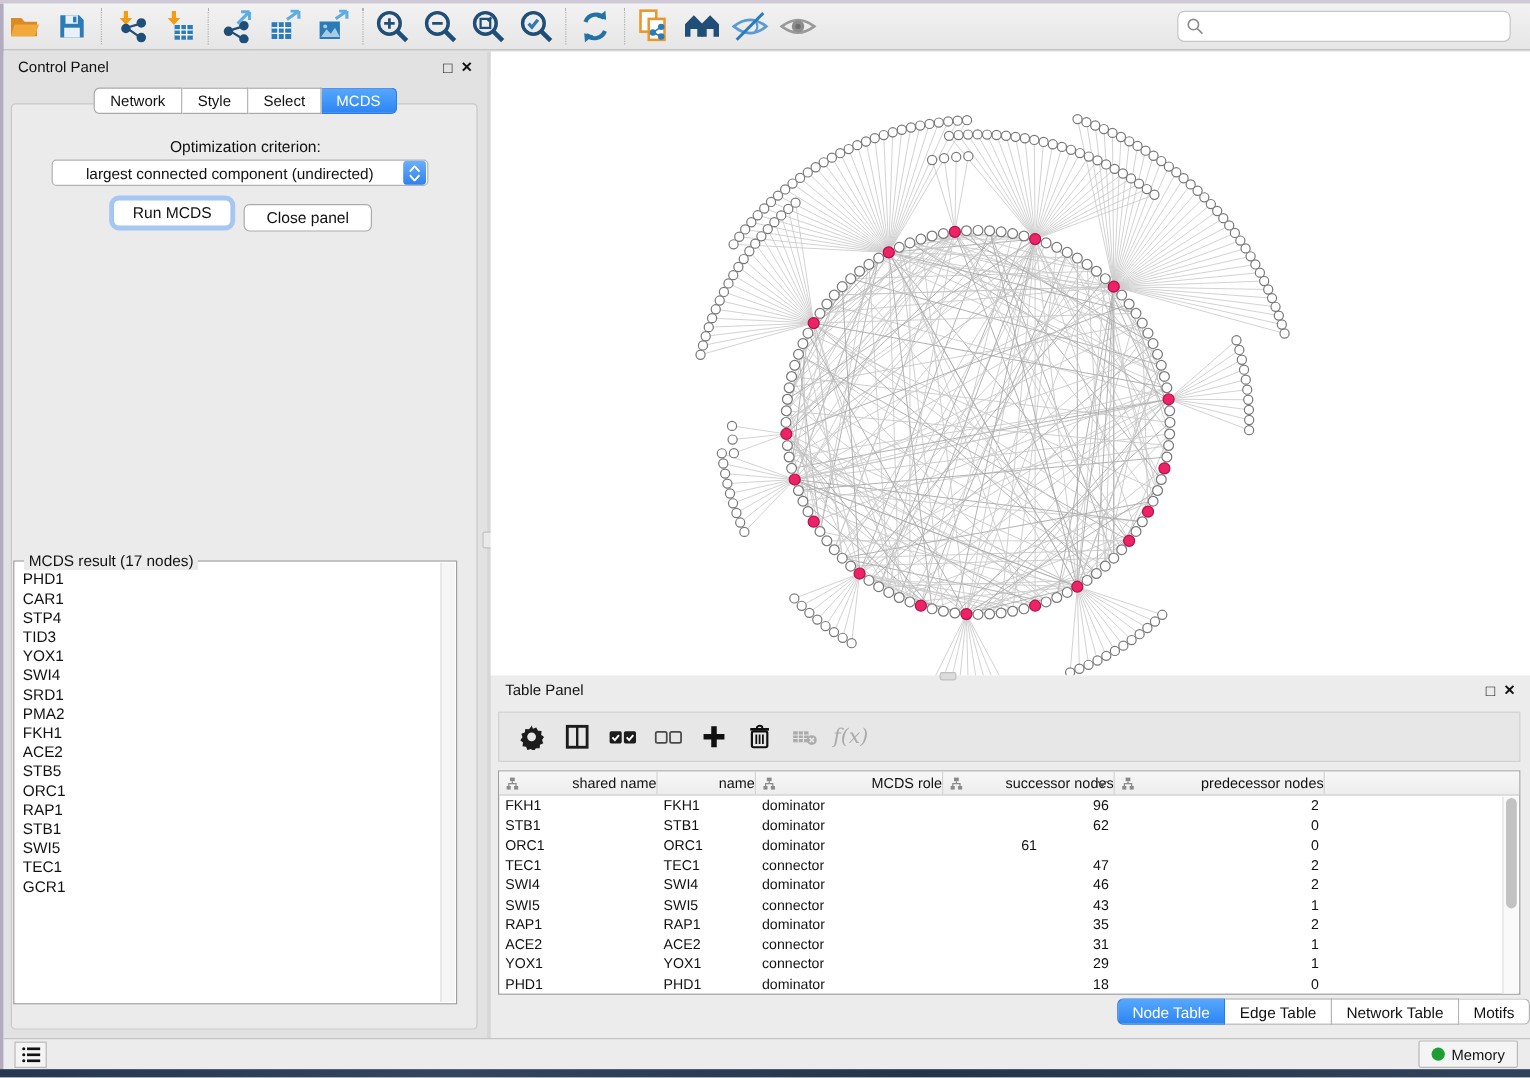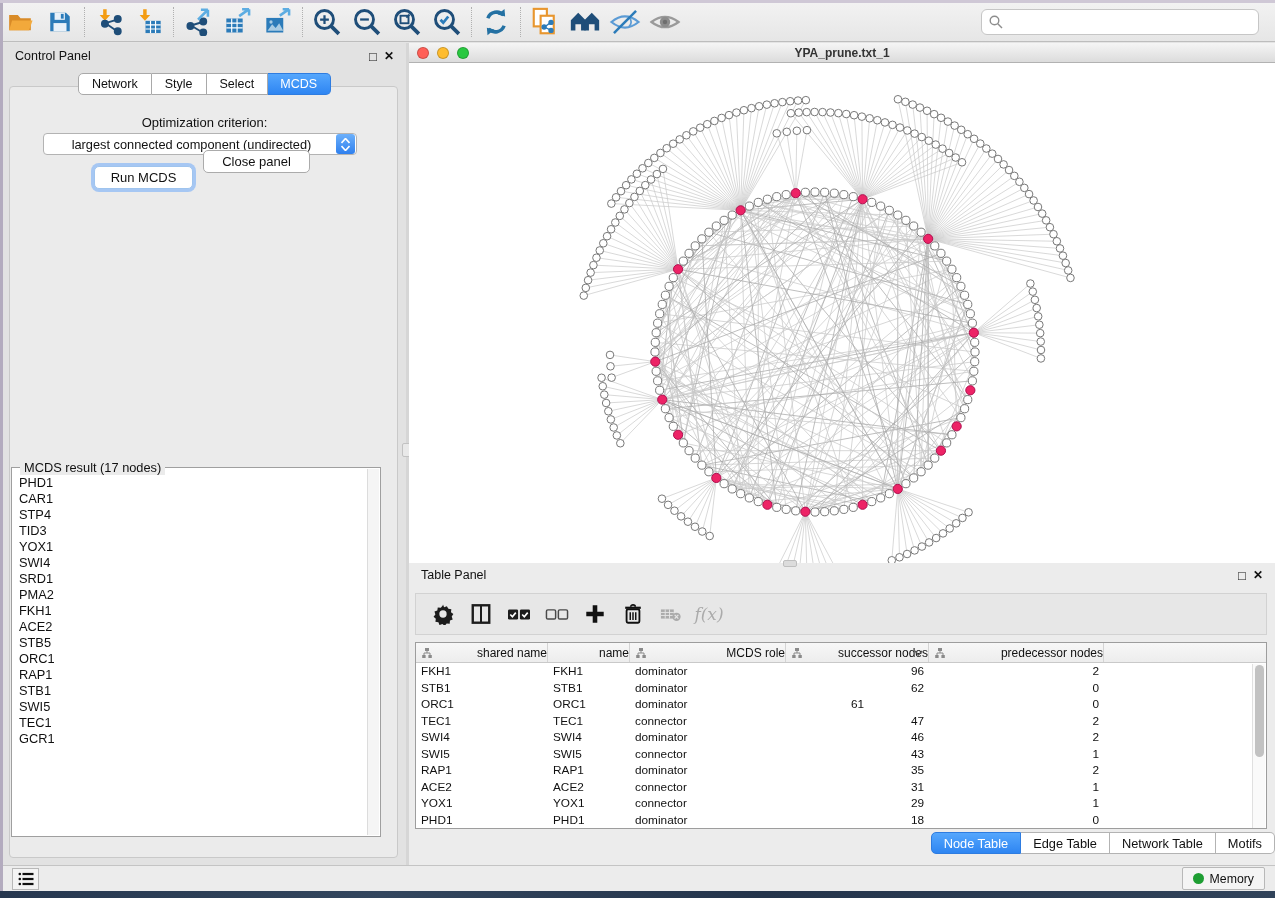--- a/index.html
+++ b/index.html
@@ -31,21 +31,21 @@
   .cp-tab { height:22px; padding:0 13px; background:#fff; border:1px solid #a9a9a9; border-left:none; font-size:12.5px; display:flex; align-items:center; cursor:pointer; color:#111; }
   .cp-tab:first-child { border-left:1px solid #a9a9a9; border-radius:5px 0 0 5px; }
   .cp-tab:last-child { border-radius:0 5px 5px 0;padding-left:12px; }
   .cp-tab.active { background:linear-gradient(#55a7fd,#2e85f2); border-color:#2e7ce0; color:#fff; }
   #opt-label { position:absolute; left:0; top:72px; width:100%; text-align:center; font-size:13px; color:#111; }
   #criterion-select { position:absolute; left:40px; top:90px; width:314px; height:22px; background:#fff; border:1px solid #b3b3b3; border-radius:4px; display:flex; align-items:center; cursor:pointer; }
   #criterion-text { flex:1; text-align:center; font-size:12.8px; color:#111; padding-left:4px; white-space:nowrap; }
   #criterion-stepper { width:19px; height:20px; margin:0 1px; border-radius:3px; background:linear-gradient(#6cb0fb,#2f80ee); display:flex; flex-direction:column; align-items:center; justify-content:center; gap:1px; }
   #criterion-stepper svg { display:block; }
   #run-mcds-btn { position:absolute; left:91px; top:123px; width:99px; height:23px; background:#fff; border:1px solid #9fc4ee; border-radius:5px; font-size:13px; cursor:pointer; box-shadow:0 0 0 3px rgba(110,170,250,.55); color:#111; }
-  #close-panel-btn { position:absolute; left:200px; top:107px; width:107px; height:23px; background:#fff; border:1px solid #ababab; border-radius:5px; font-size:13px; cursor:pointer; color:#111; }
+  #close-panel-btn { position:absolute; left:200px; top:127px; width:107px; height:23px; background:#fff; border:1px solid #ababab; border-radius:5px; font-size:13px; cursor:pointer; color:#111; }
   #mcds-groupbox { position:absolute; left:8px; top:424px; width:370px; height:370px; border:1px solid #9f9f9f; background:#fff; }
   #mcds-legend { position:absolute; left:8px; top:-8px; background:#ebebeb; padding:0 4px; font-size:12.8px; color:#111; }
   #mcds-list { position:absolute; left:1px; top:3px; width:352px; height:362px; overflow:hidden; padding:4px 0 0 6px; }
   .mcds-item { font-size:12.8px; line-height:16px; color:#111; }
   #mcds-scroll { position:absolute; right:1px; top:1px; width:12px; height:366px; background:#f5f5f5; border-left:1px solid #dcdcdc; }
 
   
   #v-splitter { position:absolute; left:406px; top:43px; width:3px; height:822px; background:#d6d6d6; cursor:col-resize; }
   #v-handle { position:absolute; left:-4px; top:400px; width:10px; height:14px; background:#e9e9e9; border:1px solid #c2c2c2; border-radius:2px; }
   #h-handle { position:absolute; left:374px; top:-3px; width:14px; height:7px; background:#dcdcdc; border:1px solid #bfbfbf; border-radius:2px; cursor:row-resize; }
@@ -295,26 +295,20 @@
       </div>
     <div id="mcds-scroll"></div>
   </div>
 </div>
 
 <div id="v-splitter">
   <div id="v-handle"></div>
 </div>
 
 <div id="network-panel">
-  <div id="net-titlebar">
-    <button class="traffic" id="tl-red"></button>
-    <button class="traffic" id="tl-yellow"></button>
-    <button class="traffic" id="tl-green"></button>
-    <span id="net-title">YPA_prune.txt_1</span>
-  </div>
   <div id="net-canvas">
     <svg id="network-svg" width="866" height="500" viewBox="0 0 866 500">
         <g>
           <line x1="564.8334198556886" y1="269.71413115914834" x2="631.9081237064665" y2="295.4435738083612" stroke="#c9c9c9" stroke-width="0.7"></line>
           <line x1="564.8334198556886" y1="269.71413115914834" x2="631.9911505239439" y2="287.00002878418036" stroke="#c9c9c9" stroke-width="0.7"></line>
           <line x1="564.8334198556886" y1="269.71413115914834" x2="631.7587014382266" y2="278.5592756512936" stroke="#c9c9c9" stroke-width="0.7"></line>
           <line x1="564.8334198556886" y1="269.71413115914834" x2="631.2111009402739" y2="270.13309741187624" stroke="#c9c9c9" stroke-width="0.7"></line>
           <line x1="564.8334198556886" y1="269.71413115914834" x2="630.3491134616191" y2="261.7332567220517" stroke="#c9c9c9" stroke-width="0.7"></line>
           <line x1="564.8334198556886" y1="269.71413115914834" x2="629.1739423072489" y2="253.37147947162669" stroke="#c9c9c9" stroke-width="0.7"></line>
           <line x1="564.8334198556886" y1="269.71413115914834" x2="627.687227975831" y2="245.05943841515054" stroke="#c9c9c9" stroke-width="0.7"></line>

